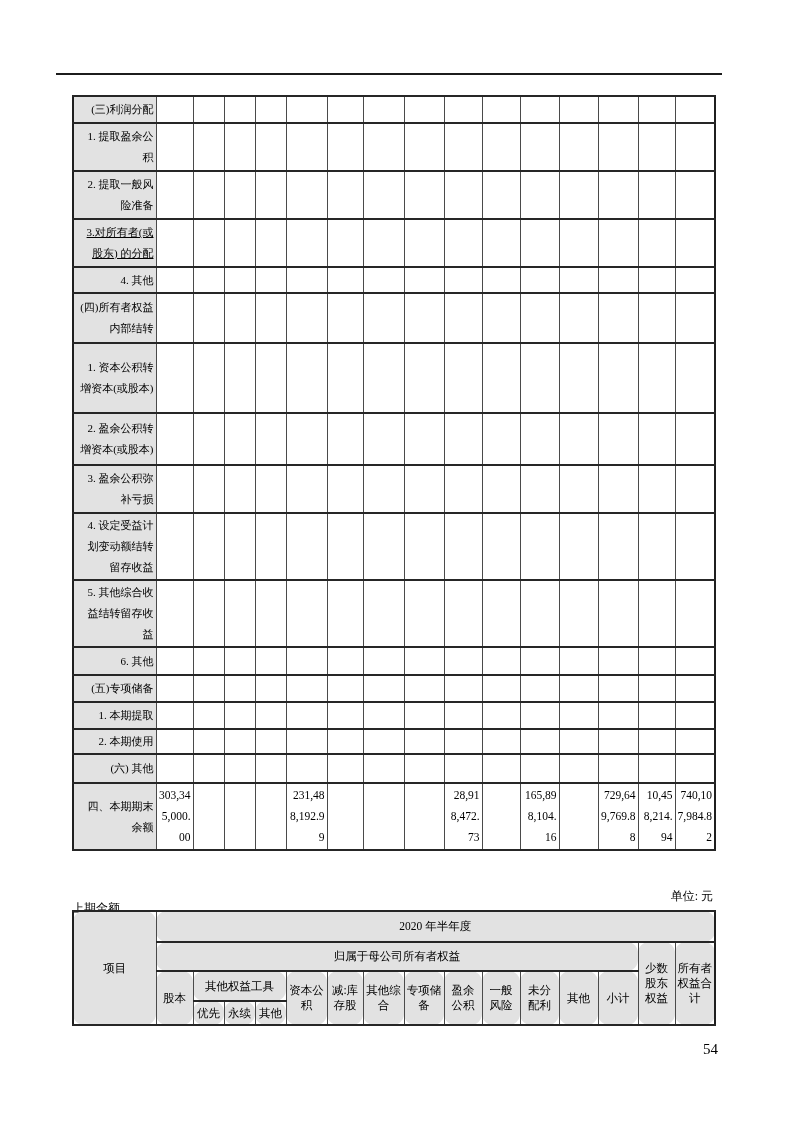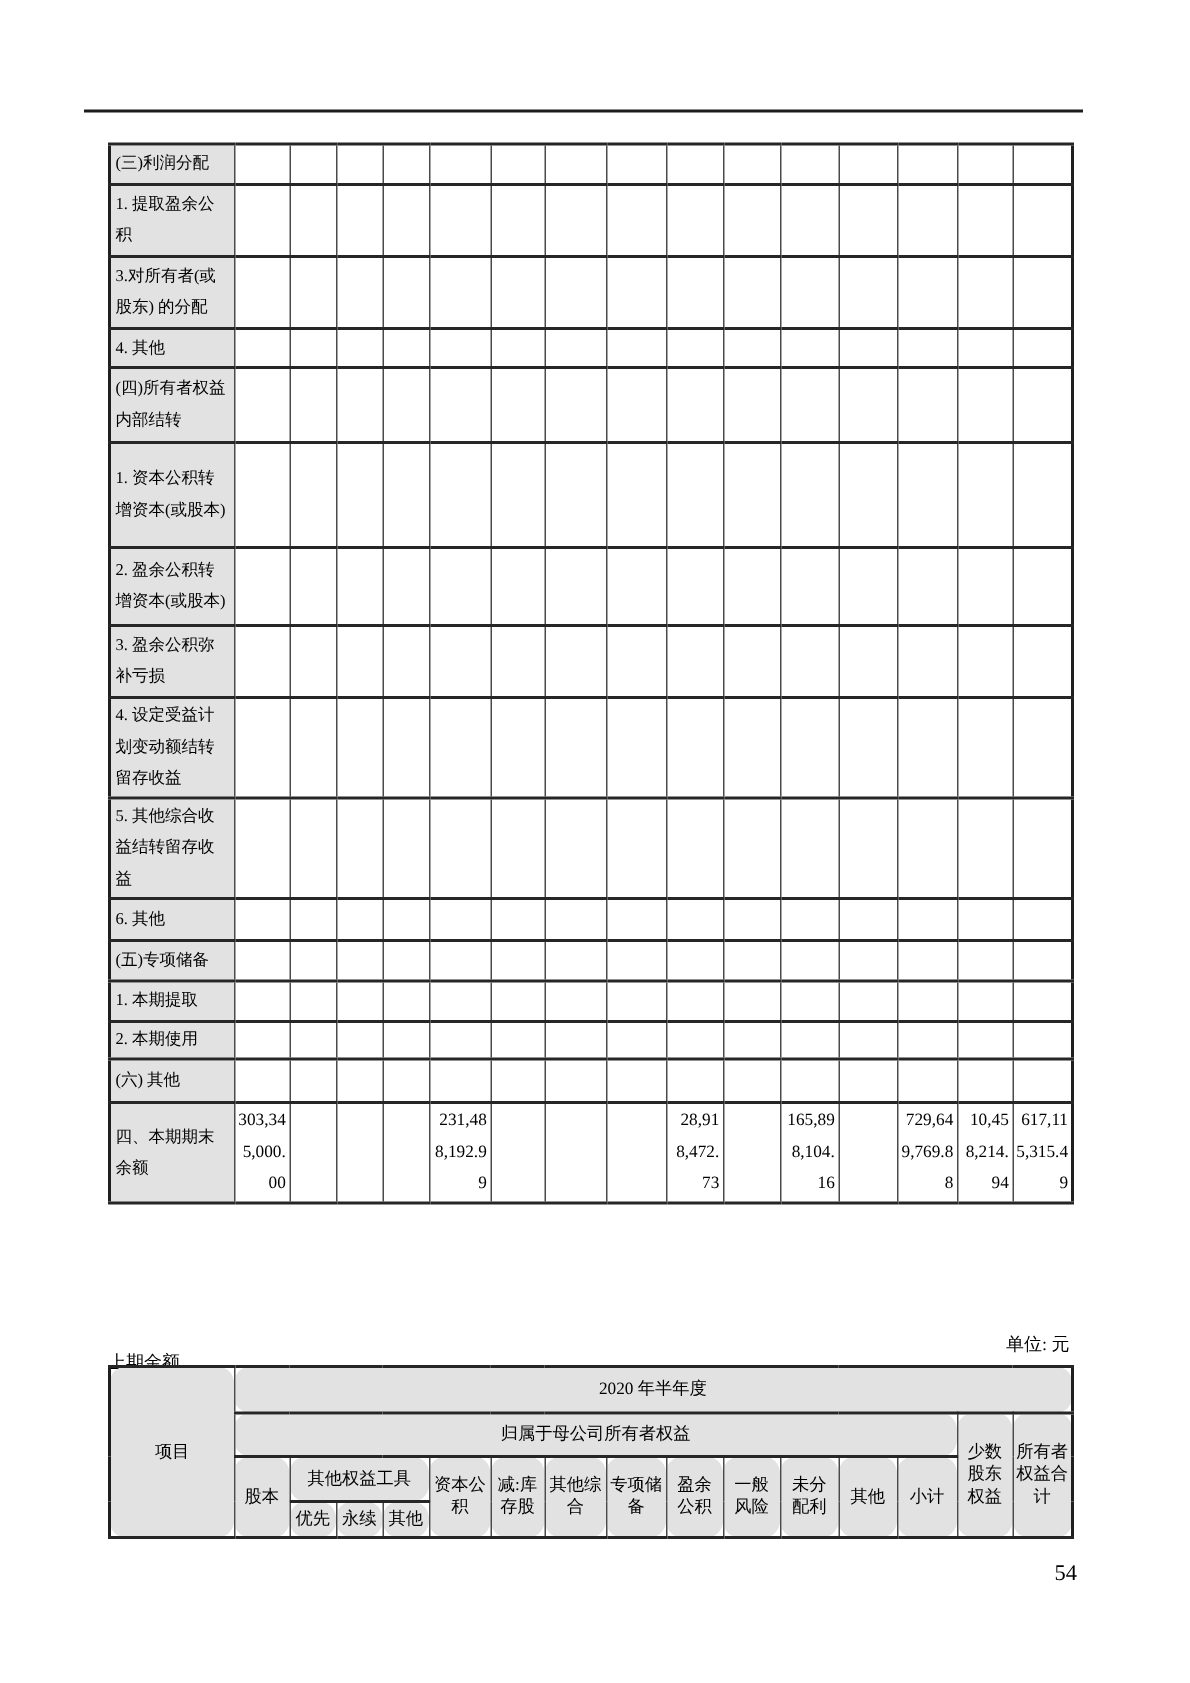--- a/index.html
+++ b/index.html
@@ -24,21 +24,21 @@
     border:2px solid #1f1f1f;
   }
   table.sheet td {
     border-left:1px solid #4a4a4a; border-right:1px solid #4a4a4a;
     border-top:2px solid #262626; border-bottom:2px solid #262626;
     padding:1px 2px; vertical-align:middle; overflow:hidden;
   }
   #main-table { left:72px; top:95px; }
   #main-table td.label-cell {
     background:#e2e2e2; font-size:11px; line-height:21px;
-    text-align:left; padding-left:3px; word-break:break-all;
+    text-align:right; padding-left:3px; word-break:break-all;
   }
   #main-table td.num-cell {
     background:#fff; font-size:11.5px; line-height:21px;
     text-align:right; word-break:break-all; padding:1px 2px;
   }
 
   #lower-table { left:72px; top:910px; }
   #lower-table td {
     background:#e2e2e2; font-size:11.5px; line-height:15px;
     text-align:center; word-break:break-all; padding:1px 2px;border-radius:11px;
@@ -106,20 +106,38 @@
           <td class="num-cell"></td>
           <td class="num-cell"></td>
           <td class="num-cell"></td>
           <td class="num-cell"></td>
           <td class="num-cell"></td>
           <td class="num-cell"></td>
           <td class="num-cell"></td>
           <td class="num-cell"></td>
         </tr>
         <tr style="height: 48px;">
+          <td class="label-cell">2. 提取一般风险准备</td>
+          <td class="num-cell"></td>
+          <td class="num-cell"></td>
+          <td class="num-cell"></td>
+          <td class="num-cell"></td>
+          <td class="num-cell"></td>
+          <td class="num-cell"></td>
+          <td class="num-cell"></td>
+          <td class="num-cell"></td>
+          <td class="num-cell"></td>
+          <td class="num-cell"></td>
+          <td class="num-cell"></td>
+          <td class="num-cell"></td>
+          <td class="num-cell"></td>
+          <td class="num-cell"></td>
+          <td class="num-cell"></td>
+        </tr>
+        <tr style="height: 48px; text-decoration: underline;">
           <td class="label-cell">3.对所有者(或股东) 的分配</td>
           <td class="num-cell"></td>
           <td class="num-cell"></td>
           <td class="num-cell"></td>
           <td class="num-cell"></td>
           <td class="num-cell"></td>
           <td class="num-cell"></td>
           <td class="num-cell"></td>
           <td class="num-cell"></td>
           <td class="num-cell"></td>
@@ -355,21 +373,21 @@
           <td class="num-cell">231,488,192.99</td>
           <td class="num-cell"></td>
           <td class="num-cell"></td>
           <td class="num-cell"></td>
           <td class="num-cell">28,918,472.73</td>
           <td class="num-cell"></td>
           <td class="num-cell">165,898,104.16</td>
           <td class="num-cell"></td>
           <td class="num-cell">729,649,769.88</td>
           <td class="num-cell">10,458,214.94</td>
-          <td class="num-cell">617,115,315.49</td>
+          <td class="num-cell">740,107,984.82</td>
         </tr>
       </tbody>
   </table>
 
   <div class="prev-label">上期金额</div>
   <div class="unit-label">单位: 元</div>
 
   <table class="sheet" id="lower-table">
       <colgroup>
         <col style="width: 83px;">

